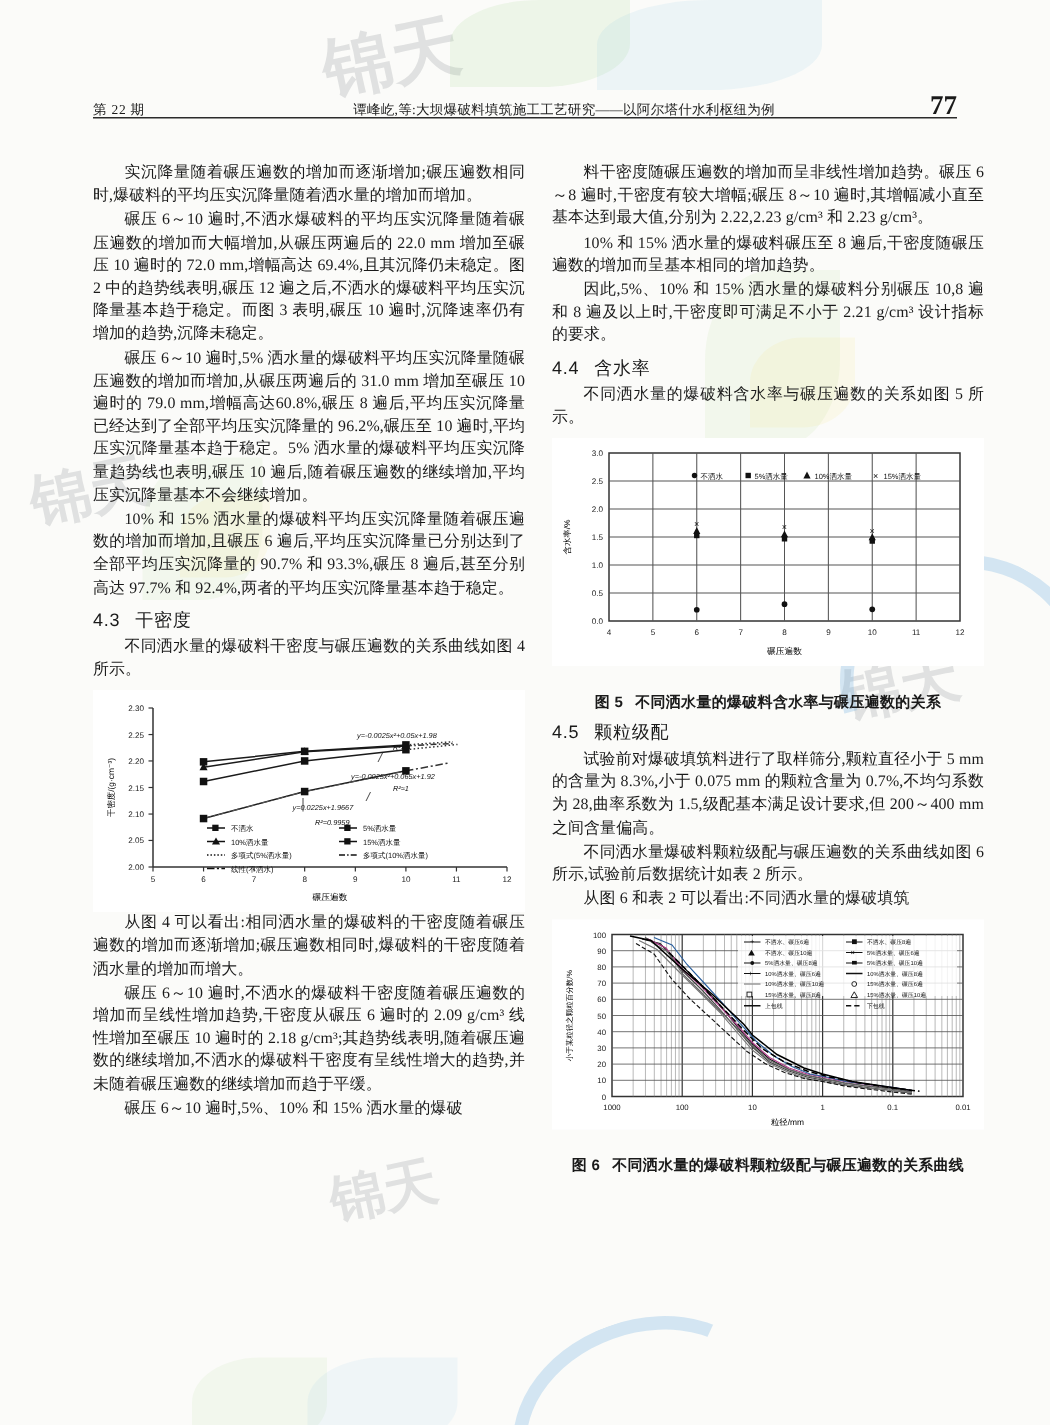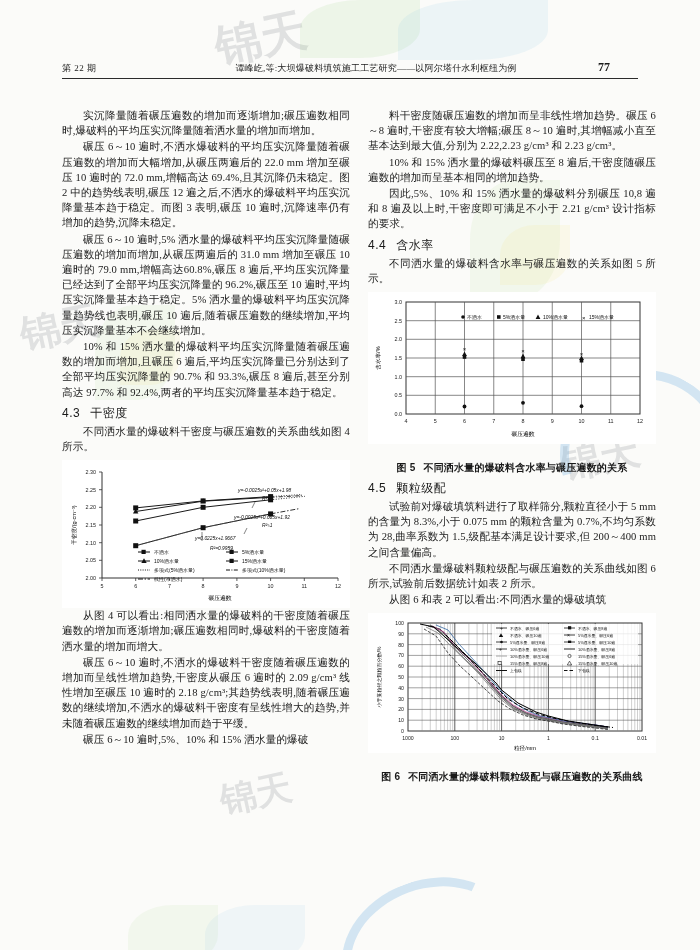--- a/index.html
+++ b/index.html
@@ -30,21 +30,21 @@
   .page{position:relative;z-index:2;padding:0;}
 
   
   .runhead{
     position:absolute;top:60px;left:62px;width:576px;
     display:flex;align-items:baseline;
     font-size:9px;
   }
   .runhead .issue{width:92px;letter-spacing:.5px;}
   .runhead .title{flex:1;text-align:center;letter-spacing:.2px;}
-  .runhead .pageno{width:40px;text-align:left;font-size:12px;font-weight:bold;}
+  .runhead .pageno{width:40px;text-align:right;font-size:18px;font-weight:bold;}
   .rule{
     position:absolute;top:78px;left:62px;width:576px;height:0;
     border-top:1.4px solid #2b2b2b;
   }
 
   
   .col{position:absolute;top:108px;width:288px;}
   .col-l{left:62px;}
   .col-r{left:368px;}
 

